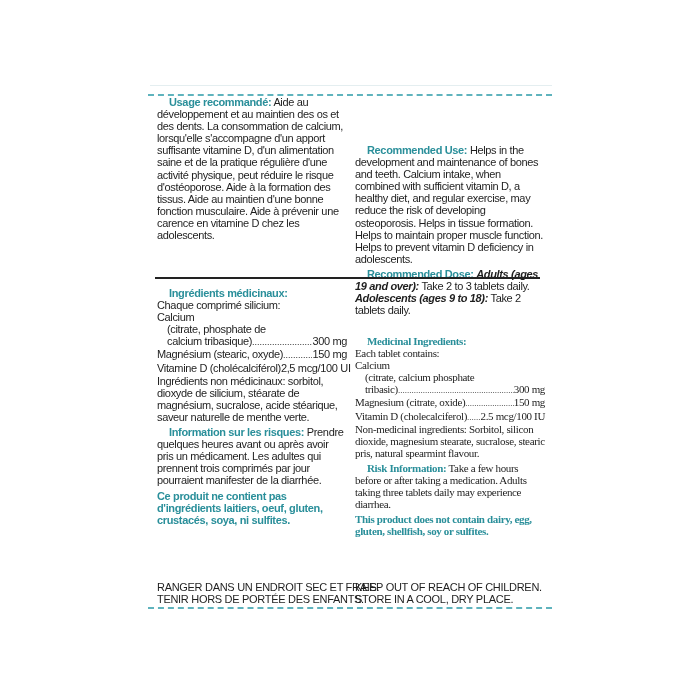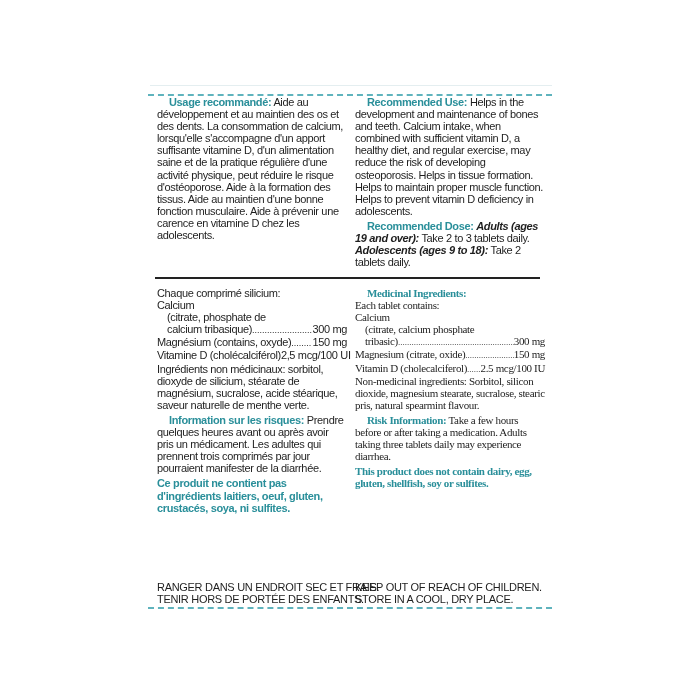--- a/index.html
+++ b/index.html
@@ -16,21 +16,21 @@
   .hd { color:#2a8f9a; font-weight:bold;padding-left:12px; }
   .bi { font-weight:bold; font-style:italic; }
   .allergen { color:#2a8f9a; font-weight:bold; }
   .row { display:flex; }
   .row .name { white-space:nowrap; }
   .row .dots { flex:1; overflow:hidden; white-space:nowrap; }
   .row .dots::before { content:"................................................................................................"; letter-spacing:0; font-size:9px; }
   .row .amt { white-space:nowrap; }
   .indent { padding-left:10px; }
   .fr { left:157px; width:190px; }
-  .en { left:355px; width:190px; }
+  .en { left:355px; width:190px;margin-top:48px; }
   .storage { position:absolute; top:581px; font-size:11px; line-height:12px; letter-spacing:-0.3px; text-transform:uppercase; }
 </style>
 </head>
 <body>
 
 <div class="faint-line"></div>
 <div class="dash-line dash-top"></div>
 
 <div class="col fr" style="top:96px;">
   <p>
@@ -49,30 +49,31 @@
     <span class="bi">Adults (ages 19 and over):</span>
     <span>Take 2 to 3 tablets daily.</span><br>
     <span class="bi">Adolescents (ages 9 to 18):</span>
     <span>Take 2 tablets daily.</span>
   </p>
 </div>
 
 <div class="black-rule"></div>
 
 <div class="col fr" style="top:287px;">
+  <div class="hd">Ingrédients médicinaux:</div>
   <div>Chaque comprimé silicium:</div>
   <div>Calcium</div>
   <div class="indent">(citrate, phosphate de</div>
   <div class="row indent">
     <span class="name">calcium tribasique)</span>
     <span class="dots"></span>
     <span class="amt">300 mg</span>
   </div>
   <div class="row">
-    <span class="name">Magnésium (contains, oxyde)</span>
+    <span class="name">Magnésium (stearic, oxyde)</span>
     <span class="dots"></span>
     <span class="amt">150 mg</span>
   </div>
   <div class="row">
     <span class="name">Vitamine D (cholécalciférol)</span>
     <span class="dots"></span>
     <span class="amt">2,5 mcg/100 UI</span>
   </div>
   <p>Ingrédients non médicinaux: sorbitol, dioxyde de silicium, stéarate de magnésium, sucralose, acide stéarique, saveur naturelle de menthe verte.</p>
   <p>

